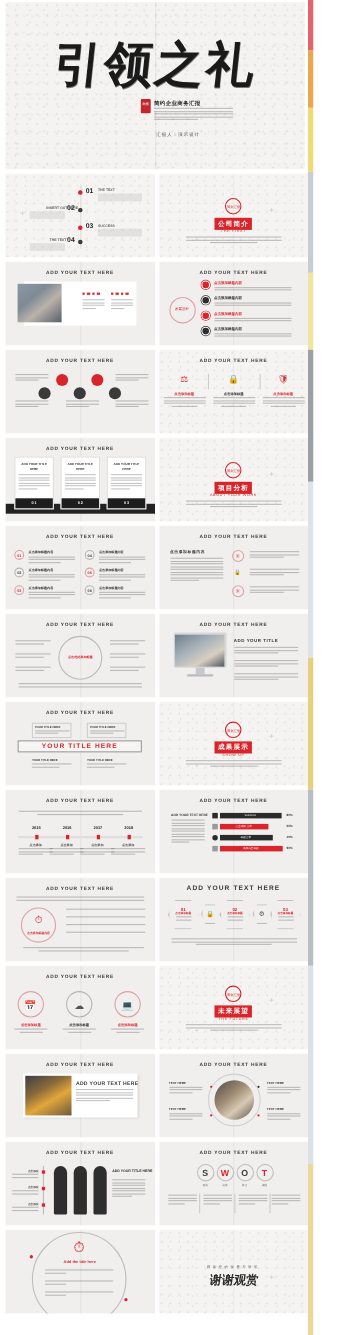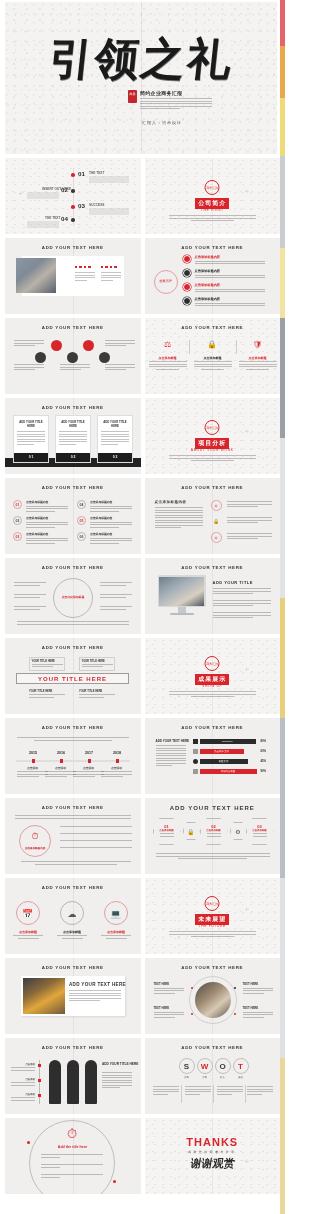--- a/index.html
+++ b/index.html
@@ -974,21 +974,20 @@
             <div class="ln"></div>
             <div class="ln" style="width:30%"></div>
           </div>
 
         <div class="sq" style="left:22px;top:23px;width:3.4px;height:3.4px;background:#d8252c;border-radius:50%"></div>
         <div class="sq" style="left:108px;top:62px;width:3.4px;height:3.4px;background:#d8252c;border-radius:50%"></div>
       </div>
 
       <div class="slide textured">
         <div class="cl"></div>
-        <div class="thanks" style="top:18px;font-size:11px;font-weight:700;color:#d8252c;letter-spacing:1px">THANKS</div>
         <div class="thanks" style="top:32px;font-size:3px;color:#555;letter-spacing:2.4px">感谢您的观看与聆听</div>
         <div class="thanks" style="top:38px;font-family:'DejaVu Serif',serif;font-size:11px;font-weight:700;color:#2a2a2a;transform:skewX(-8deg)">谢谢观赏</div>
         <div class="plus" style="left:100px;top:40px">+</div>
       </div>
     </div>
 
   </div>
 </div>
 
 </body></html>

